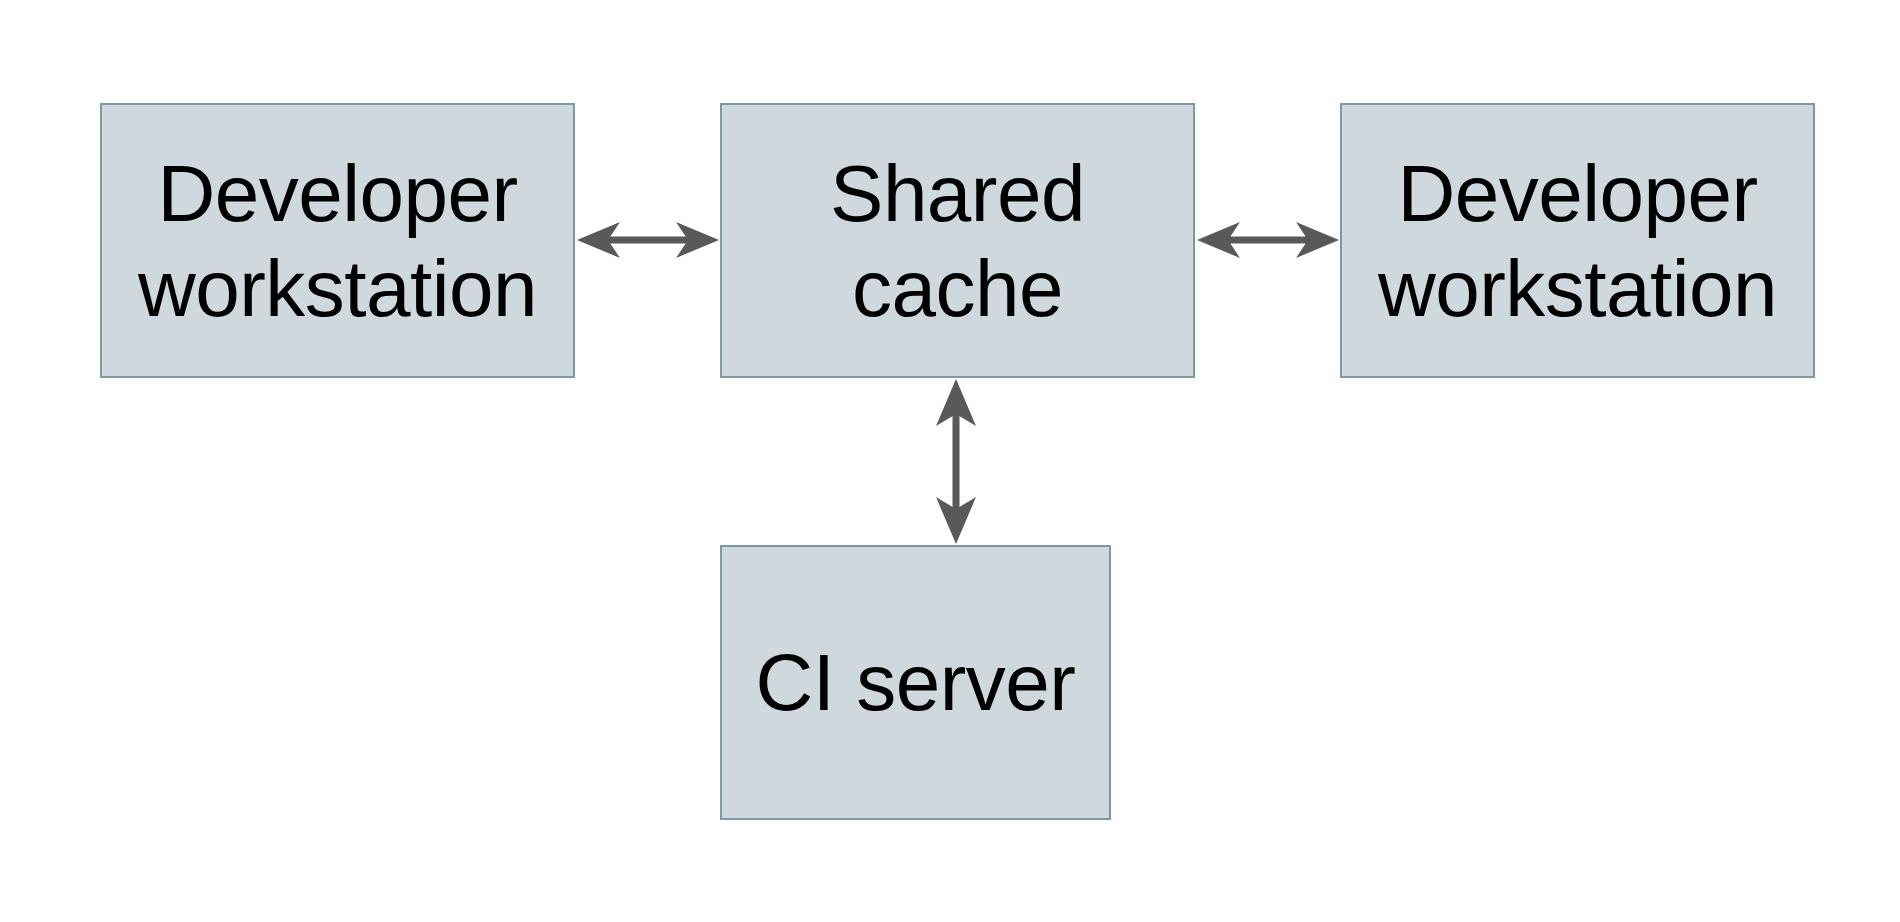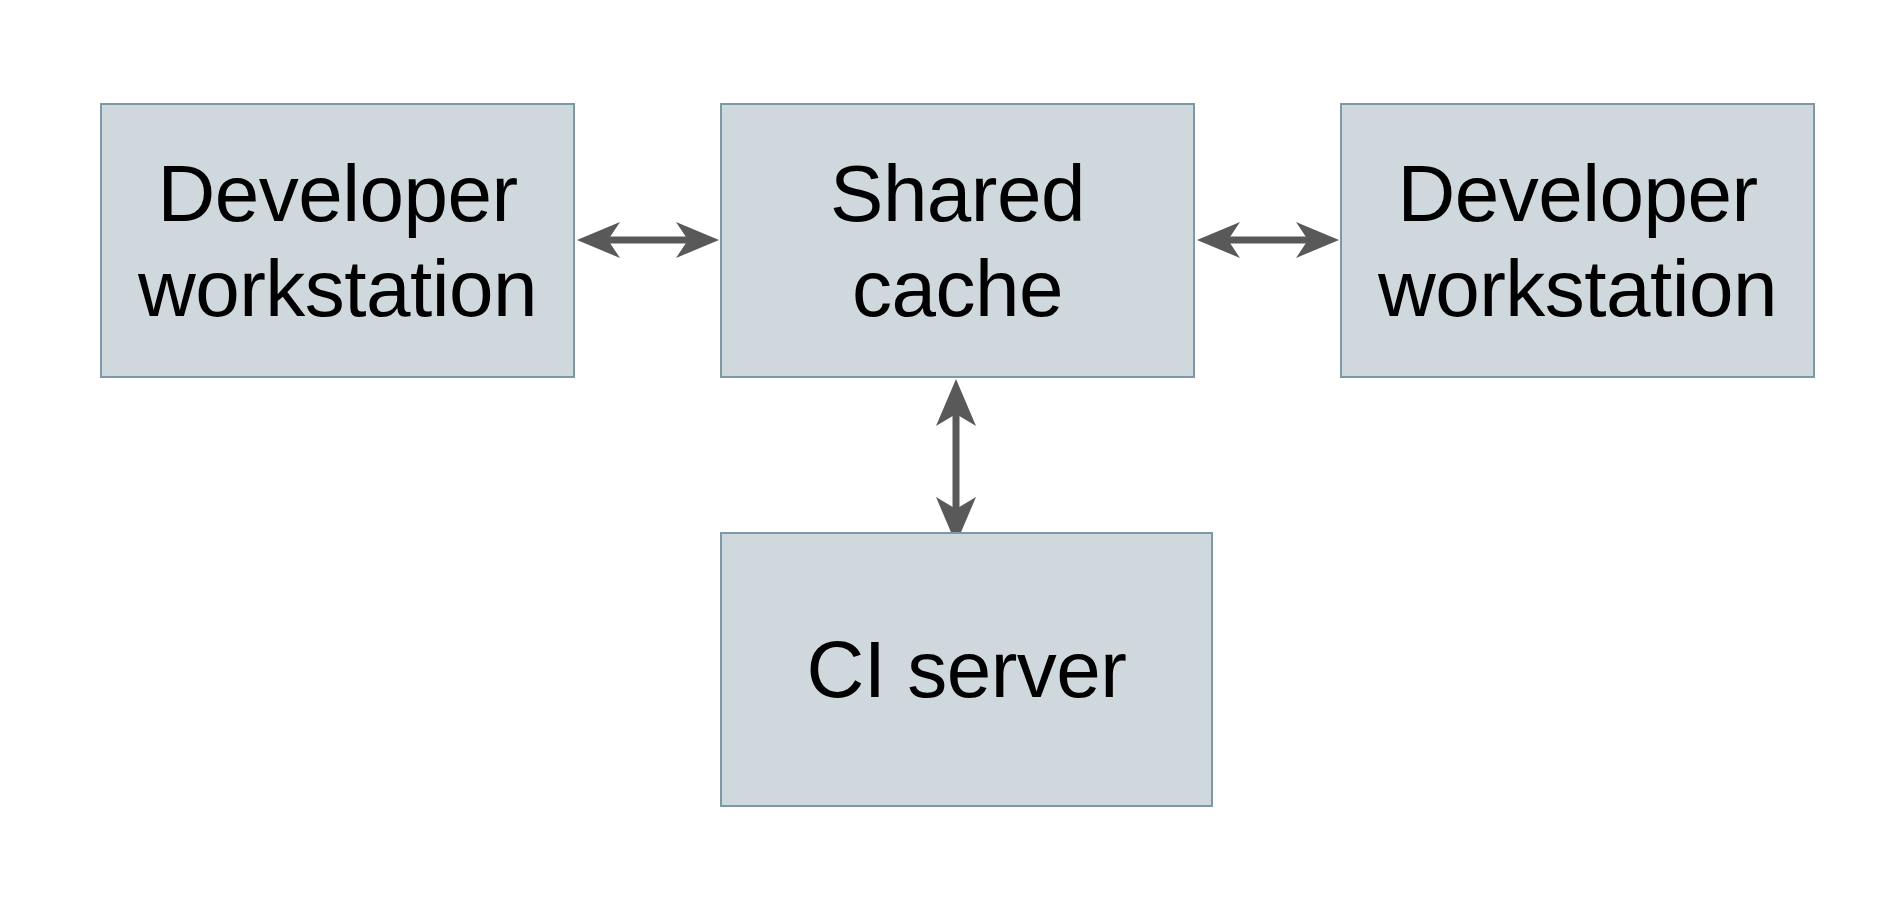--- a/index.html
+++ b/index.html
@@ -36,21 +36,21 @@
     line-height: 95px;
     color: #000000;
     font-weight: 400;
     letter-spacing: -0.5px;
     white-space: pre-line;
     padding: 0 6px;
   }
   .node-dev-left   { left: 88px;   top: 103px; width: 475px; height: 275px; }
   .node-shared     { left: 708px;  top: 103px; width: 475px; height: 275px; align-items: center; }
   .node-dev-right  { left: 1328px; top: 103px; width: 475px; height: 275px; }
-  .node-ci         { left: 708px;  top: 532px; width: 493px; height: 275px; }
+  .node-ci         { left: 708px;  top: 545px; width: 391px; height: 275px; }
 
   .edge-layer {
     position: absolute;
     left: 0;
     top: 0;
     width: 1900px;
     height: 922px;
     pointer-events: none;
   }
 </style>

